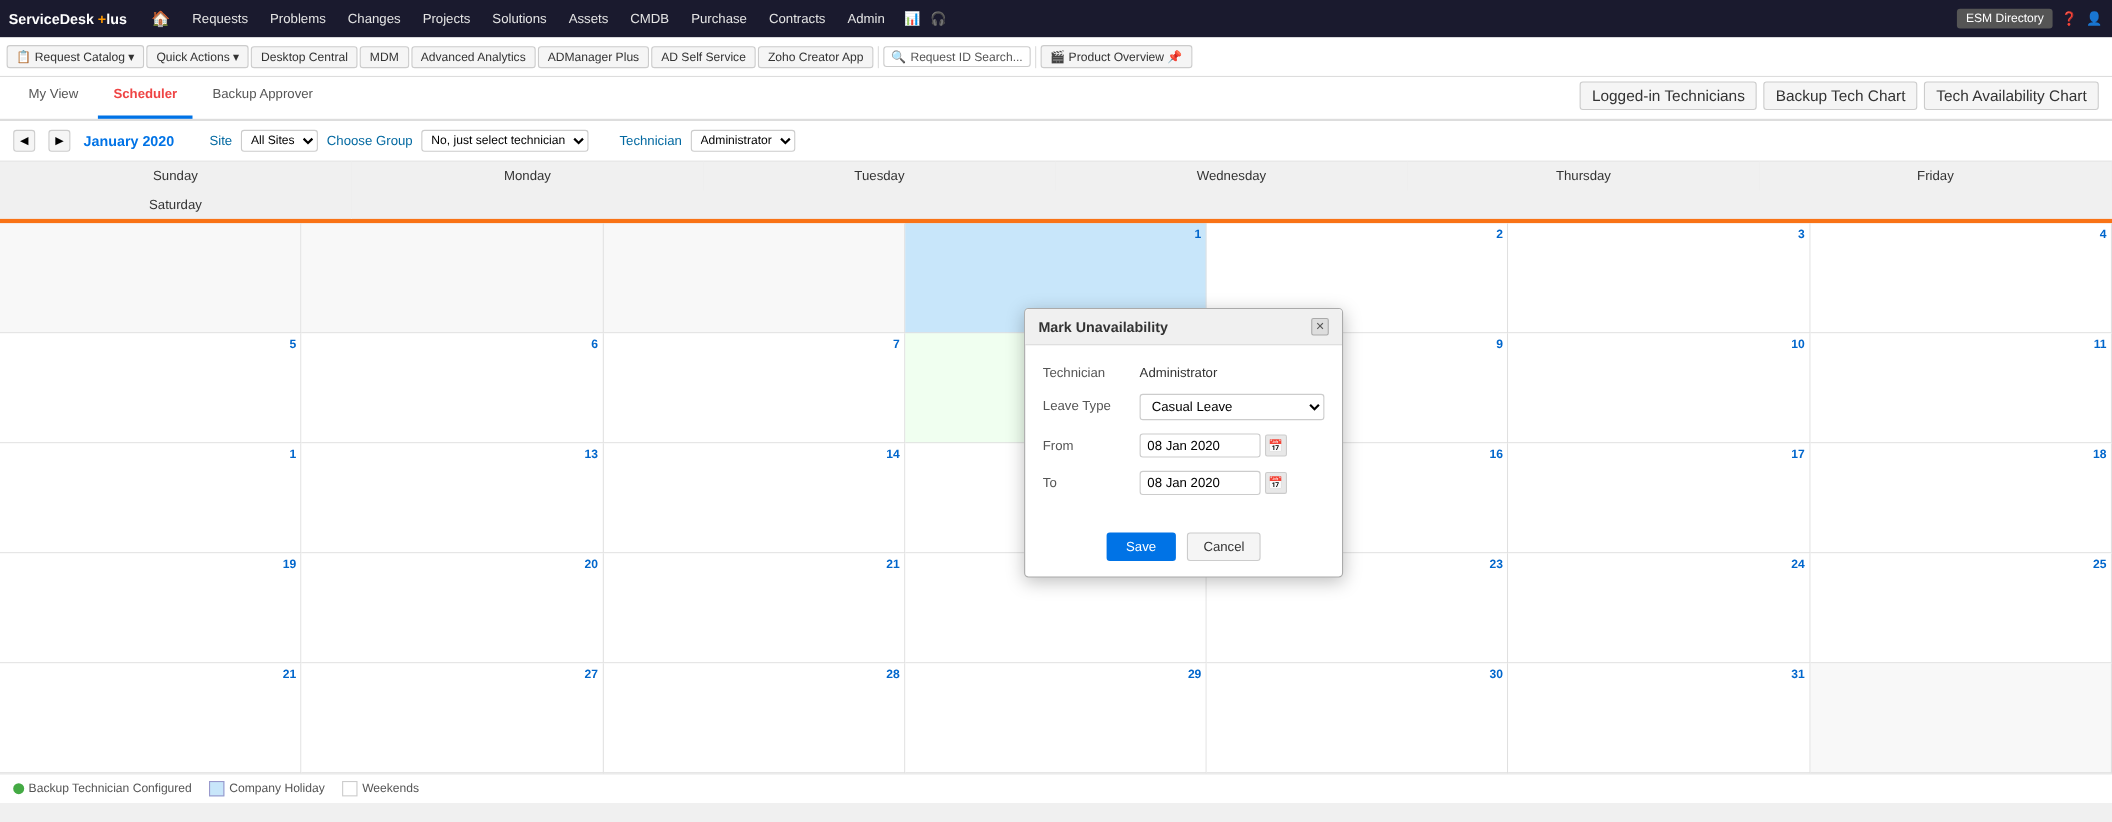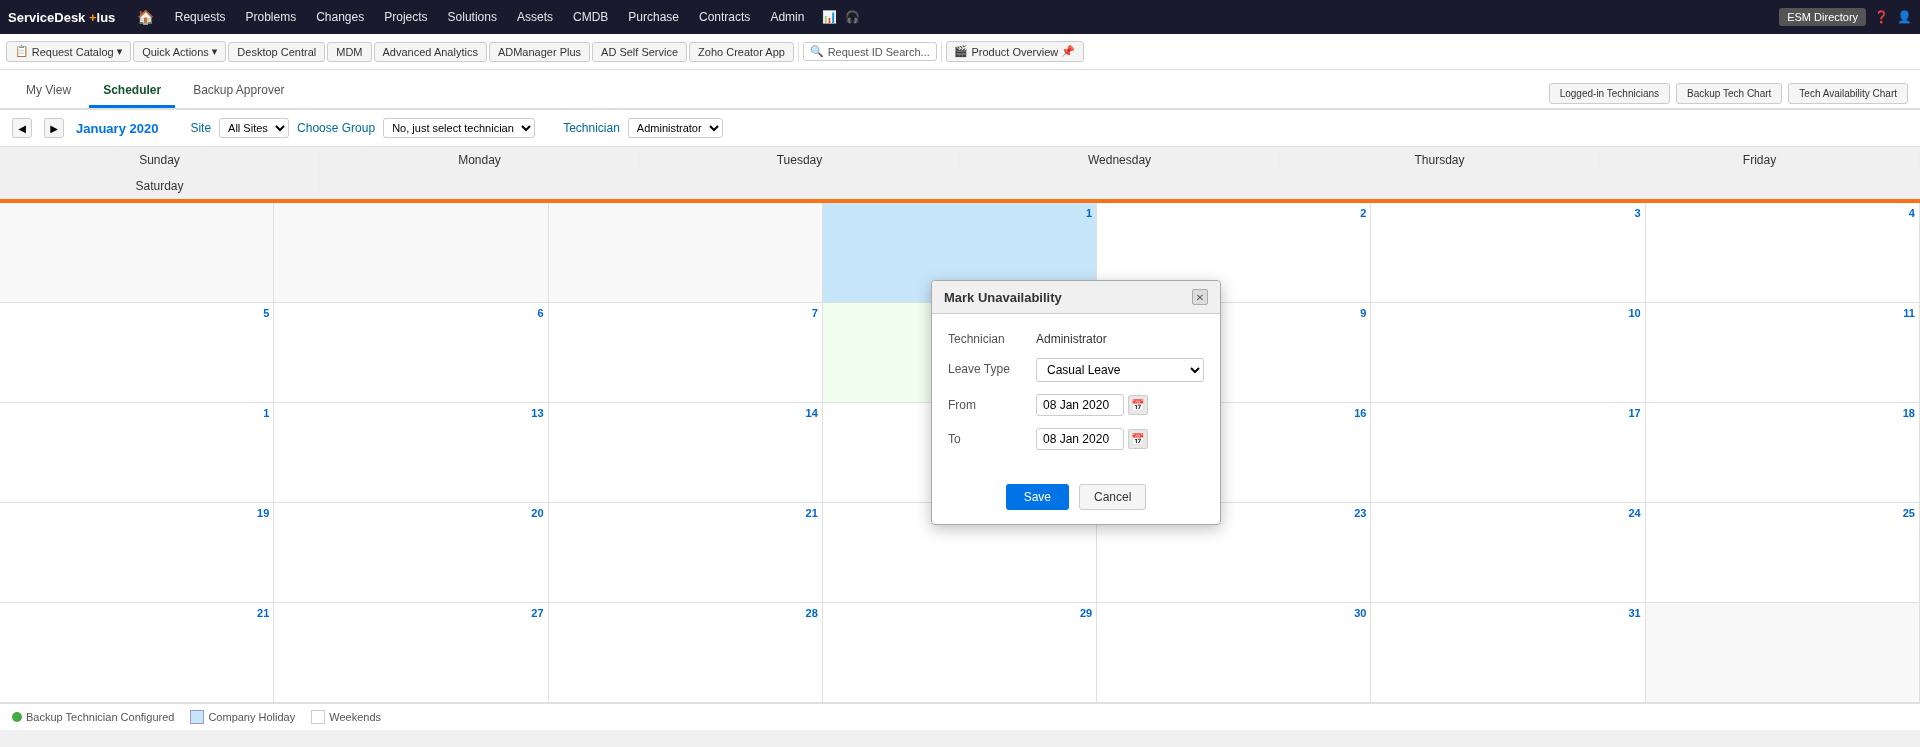--- a/index.html
+++ b/index.html
@@ -83,47 +83,46 @@
       color: #555;
       gap: 4px;
     }
     .tb-divider { width: 1px; height: 20px; background: #ddd; margin: 0 2px; }
 
     
     .tabs-area {
       background: #fff;
       border-bottom: 2px solid #ddd;
       display: flex;
-      align-items: flex-end;
       padding: 0 12px;
       height: 40px;
     }
     .tab {
       padding: 8px 14px;
       font-size: 12px;
       color: #555;
       cursor: pointer;
       border-bottom: 3px solid transparent;
       margin-right: 4px;
     }
     .tab.active {
-      color: #14532d;
+      color: #ef4444;
       border-bottom: 3px solid #0073e6;
       font-weight: bold;
     }
     .tab-right-btns {
       margin-left: auto;
       display: flex;
       align-items: center;
       gap: 6px;
       padding-bottom: 4px;
     }
     .tab-right-btn {
       padding: 4px 10px;
-      font-size: 10px;
+      font-size: 14px;
       border: 1px solid #ccc;
       border-radius: 3px;
       background: #f5f5f5;
       cursor: pointer;
       color: #333;
     }
 
     
     .cal-header {
       background: #fff;
@@ -264,21 +263,21 @@
     .form-input-date {
       display: flex;
       align-items: center;
       gap: 4px;
     }
     .date-input {
       border: 1px solid #ccc;
       border-radius: 3px;
       padding: 3px 6px;
       font-size: 12px;
-      width: 88px;
+      width: 110px;
     }
     .cal-icon {
       width: 20px; height: 20px;
       background: #e8e8e8;
       border: 1px solid #ccc;
       border-radius: 2px;
       display: flex; align-items: center; justify-content: center;
       cursor: pointer; font-size: 11px;
     }
     .form-textarea {

